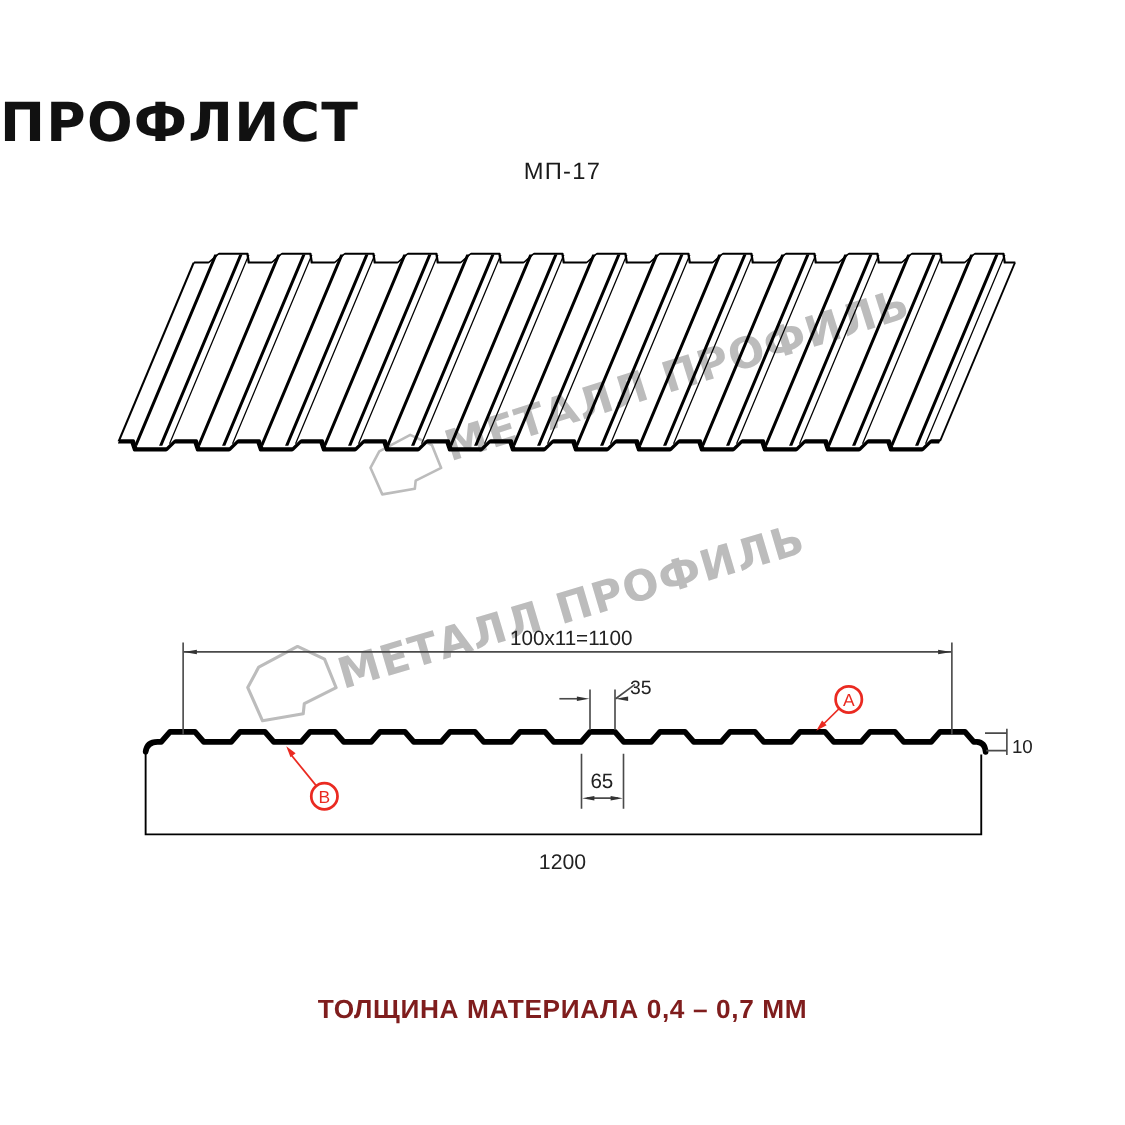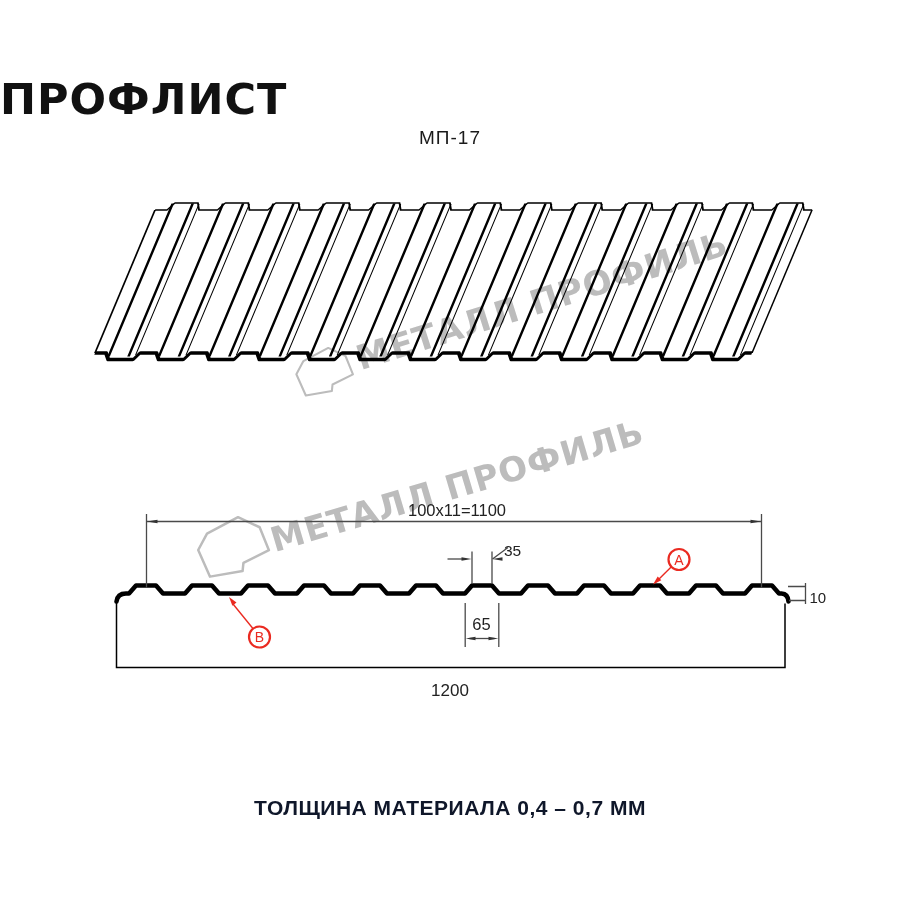--- a/index.html
+++ b/index.html
@@ -4,21 +4,21 @@
 <style>
   html,body{margin:0;padding:0;background:#ffffff;}
   #canvas{position:relative;width:900px;height:900px;background:#fff;overflow:hidden;
           font-family:"Liberation Sans","DejaVu Sans",sans-serif;}
   .abs{position:absolute;}
   #title{top:74px;left:0;width:900px;text-align:left;font-size:43px;font-weight:800;
          color:#111;letter-spacing:1px;font-family:"DejaVu Sans","Liberation Sans",sans-serif;}
   #subtitle{top:127px;left:0;width:900px;text-align:center;font-size:19px;font-weight:500;
             color:#1a1a1a;letter-spacing:1px;}
   #note{top:796px;left:0;width:900px;text-align:center;font-size:21px;font-weight:600;
-        color:#0f172a;letter-spacing:0.5px;}
+        color:#7f1d1d;letter-spacing:0.5px;}
   .wm-layer{z-index:1;}
   .draw-layer{z-index:2;}
   .txt-layer{z-index:3;}
   .wm-text{white-space:nowrap;font-weight:700;font-size:34px;letter-spacing:1px;
            color:#bcbcbc;font-family:"DejaVu Sans","Liberation Sans",sans-serif;}
   #wm1-text{left:362px;top:338px;transform:rotate(-17.5deg);transform-origin:0 100%;height:36px;}
   #wm2-text{left:276px;top:520px;transform:rotate(-16.5deg);transform-origin:0 100%;height:36px;}
   #wm1-logo{left:290px;top:347px;transform:rotate(-8deg);}
   #wm2-logo{left:196px;top:515px;transform:rotate(-8deg);}
   svg{display:block;}

